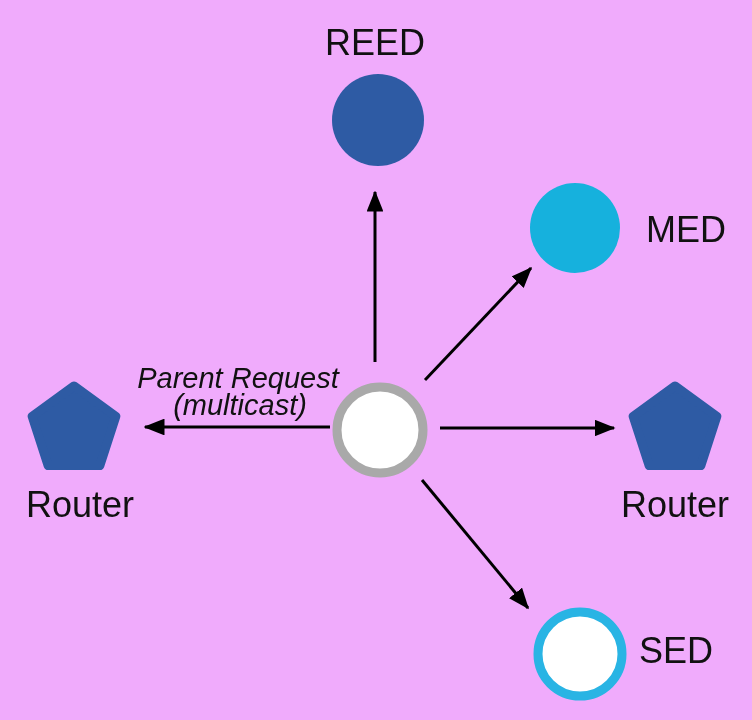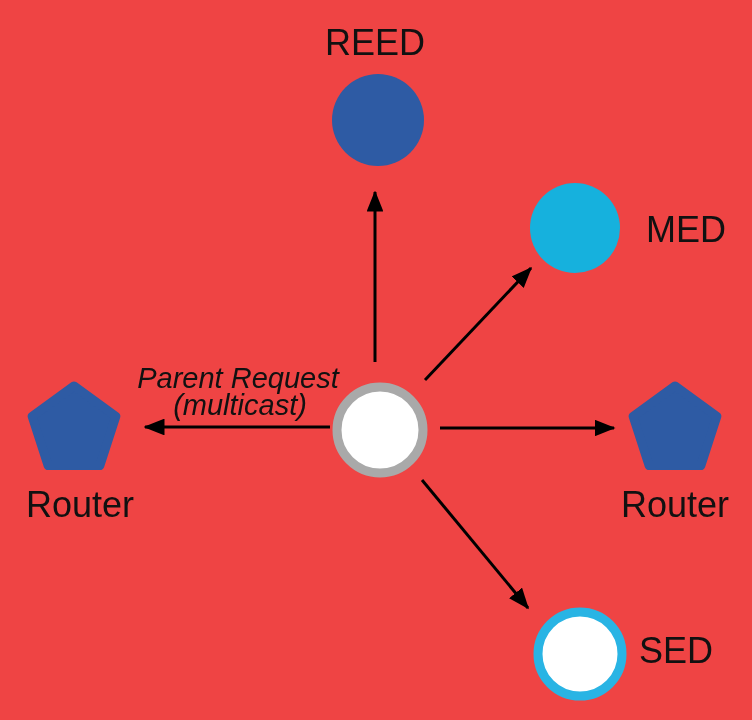--- a/index.html
+++ b/index.html
@@ -8,21 +8,21 @@
     background: #ffffff;
     width: 752px;
     height: 720px;
     overflow: hidden;
     font-family: "Liberation Sans", sans-serif;
   }
   .stage {
     position: relative;
     width: 752px;
     height: 720px;
-    background: #ef4444;
+    background: #f0abfc;
   }
   svg { display: block; }
   text.node-label {
     font-family: "Liberation Sans", sans-serif;
     font-size: 36px;
     fill: #111111;
   }
   text.annotation {
     font-family: "Liberation Sans", sans-serif;
     font-size: 29px;

